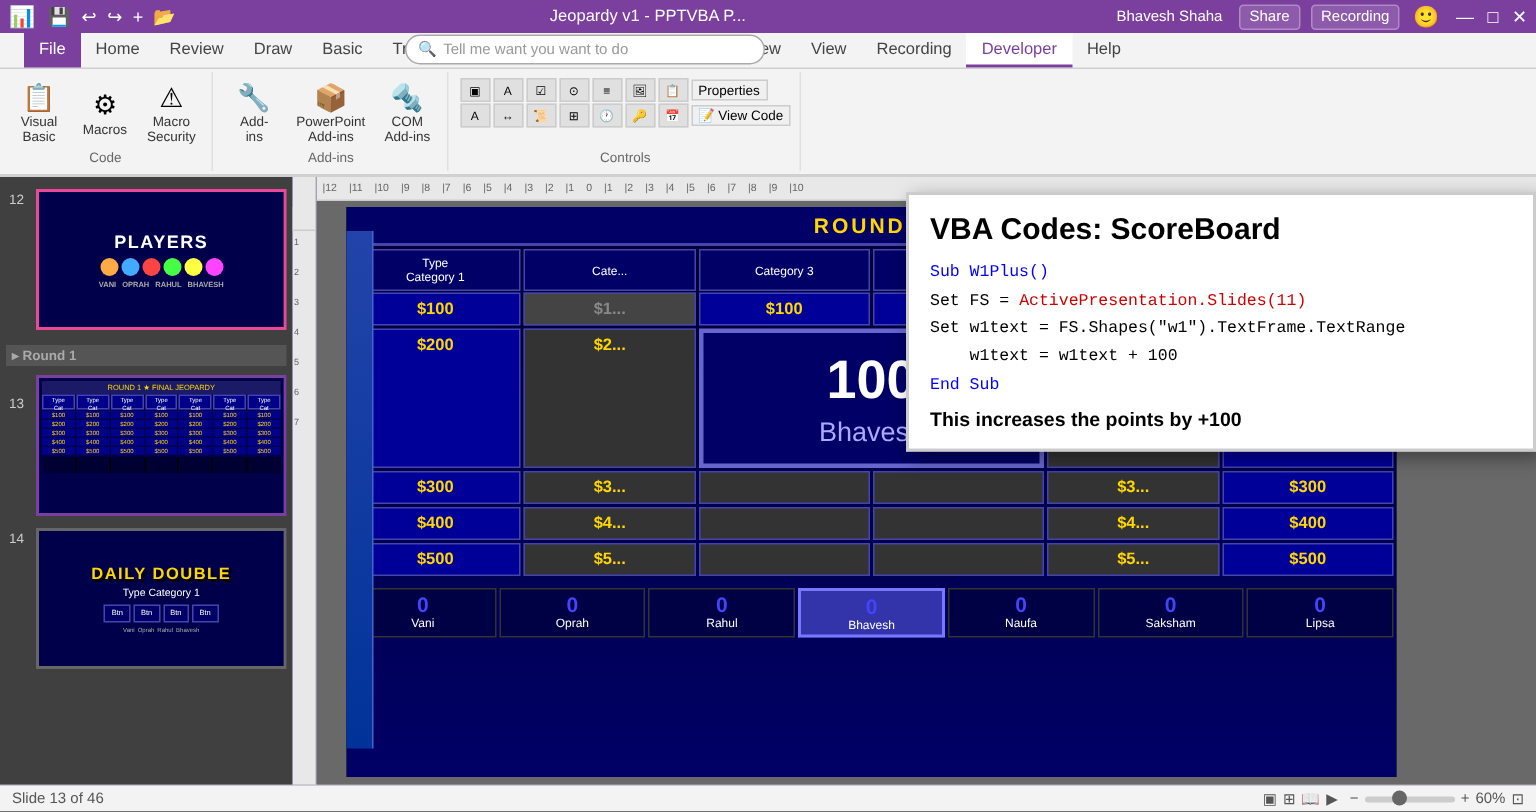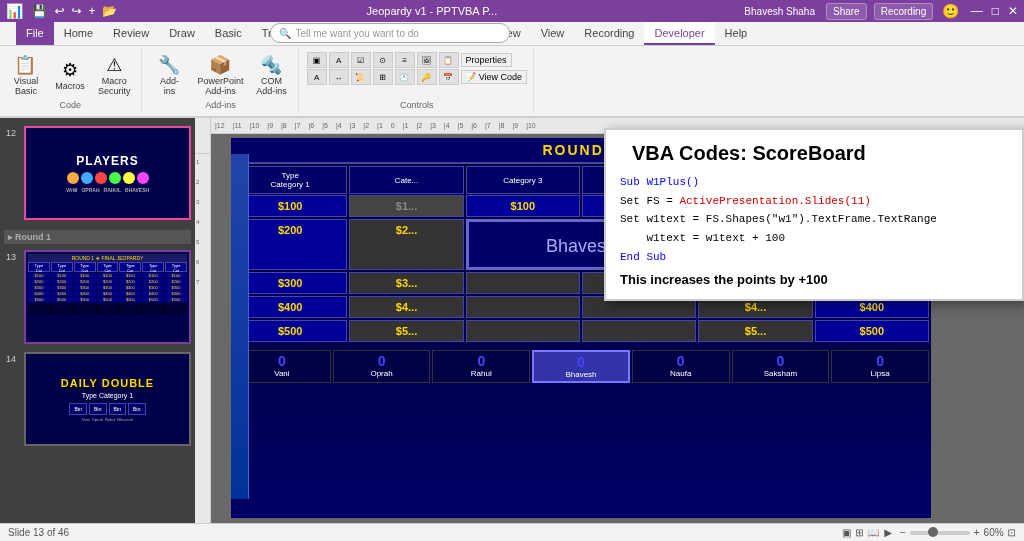--- a/index.html
+++ b/index.html
@@ -451,21 +451,21 @@
             <span style="font-size:5px;color:#aaa;">Rahul</span>
             <span style="font-size:5px;color:#aaa;">Bhavesh</span>
           </div>
         </div>
       </div>
     </div>
 
     <div class="slide-section-label" style="font-size:9px;color:#aaa;padding:2px 4px;background:#555;margin:2px 0;">▸ Round 1</div>
 
     <div class="slide-thumb-wrapper" style="position:relative;margin-bottom:4px;">
-      <span style="position:absolute;left:-18px;top:2px;font-size:9px;color:#ccc;">13</span>
+      <span style="position:absolute;left:-18px;top:14px;font-size:9px;color:#ccc;">13</span>
       <div class="slide-thumb slide-active-border">
         <div class="thumb-round1">
           <div style="background:#1a1a66;color:gold;font-size:5px;text-align:center;padding:1px;">ROUND 1 ★ FINAL JEOPARDY</div>
           <div class="mini-grid">
             <div class="mini-cell" style="height:10px;font-size:4px;color:white;text-align:center;">Type<br>Cat</div>
             <div class="mini-cell" style="height:10px;font-size:4px;color:white;text-align:center;">Type<br>Cat</div>
             <div class="mini-cell" style="height:10px;font-size:4px;color:white;text-align:center;">Type<br>Cat</div>
             <div class="mini-cell" style="height:10px;font-size:4px;color:white;text-align:center;">Type<br>Cat</div>
             <div class="mini-cell" style="height:10px;font-size:4px;color:white;text-align:center;">Type<br>Cat</div>
             <div class="mini-cell" style="height:10px;font-size:4px;color:white;text-align:center;">Type<br>Cat</div>
@@ -622,20 +622,21 @@
             <div class="dollar-cell">$100</div>
             <div class="dollar-cell" style="background:#1a6633;">$1...</div>
             <div class="dollar-cell">$100</div>
           </div>
 
           <div style="display:grid;grid-template-columns:repeat(6,1fr);gap:2px;">
             <div class="dollar-cell">$200</div>
             <div class="dollar-cell" style="background:#333;">$2...</div>
 
             <div style="grid-column:3/5;background:#000066;border:3px solid #6666cc;display:flex;flex-direction:column;align-items:center;justify-content:center;padding:10px;position:relative;">
+              <div style="color:white;font-size:36px;font-weight:bold;font-family:'Arial Black',Arial;">100</div>
               <div style="color:#aaaaff;font-size:18px;margin-top:4px;">Bhavesh</div>
             </div>
             <div class="dollar-cell" style="background:#333;">$2...</div>
             <div class="dollar-cell">$200</div>
           </div>
 
           <div style="display:grid;grid-template-columns:repeat(6,1fr);gap:2px;">
             <div class="dollar-cell">$300</div>
             <div class="dollar-cell" style="background:#333;">$3...</div>
             <div class="dollar-cell" style="background:#333;"></div>
@@ -691,21 +692,21 @@
           <div style="background:#000044;text-align:center;border:1px solid #333;padding:2px;">
             <div style="color:#4444ff;font-size:14px;font-weight:bold;">0</div>
             <div style="color:white;font-size:8px;">Lipsa</div>
           </div>
         </div>
 
       </div>
     </div>
 
     <div id="code-overlay" style="position:absolute;top:10px;right:0px;width:420px;background:white;border:2px solid #ccc;padding:12px 14px;z-index:20;box-shadow:4px 4px 12px rgba(0,0,0,0.4);">
-      <h2 style="font-size:20px;font-weight:bold;color:#000;margin-bottom:8px;font-family:Arial,sans-serif;margin-left:12px;">VBA Codes:  ScoreBoard</h2>
+      <h2 style="font-size:20px;font-weight:bold;color:#000;margin-bottom:8px;font-family:Arial,sans-serif;">VBA Codes:  ScoreBoard</h2>
       <pre style="font-family:'Courier New',monospace;font-size:11px;line-height:1.7;"><span style="color:#0000ff;">Sub W1Plus()</span>
 <span style="color:#000;margin-top:45px;">Set FS = </span><span style="color:#cc0000;">ActivePresentation.Slides(11)</span>
 <span style="color:#000;">Set w1text = FS.Shapes("w1").TextFrame.TextRange</span>
 <span style="color:#000;">    w1text = w1text + 100</span>
 <span style="color:#0000ff;">End Sub</span></pre>
       <div style="font-family:Arial,sans-serif;font-weight:bold;font-size:13px;color:#000;margin-top:6px;">This increases the points by +100</div>
     </div>
 
     <div style="position:absolute;top:36px;left:20px;width:18px;height:345px;background:linear-gradient(180deg,#2244aa,#003399);border-right:1px solid #4466cc;"></div>
 

